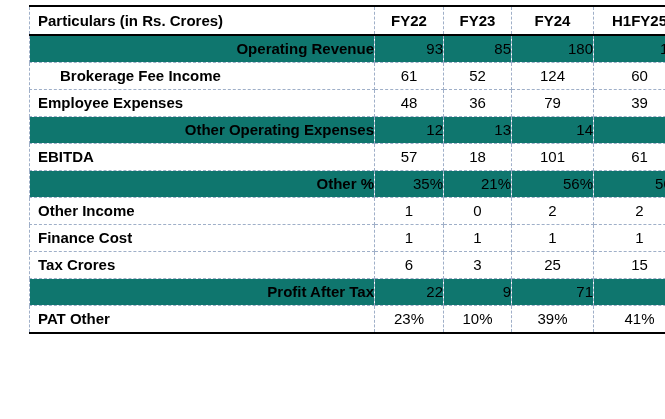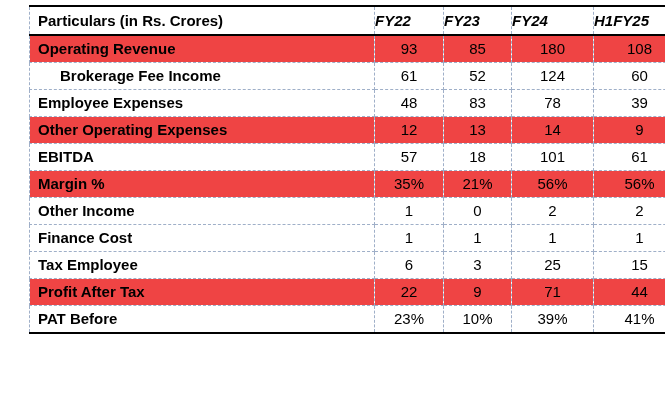--- a/index.html
+++ b/index.html
@@ -46,30 +46,30 @@
   }
   th.label, td.label {
     text-align: left;
     padding-left: 8px;
     font-weight: bold;
   }
   td.label.indent {
     padding-left: 30px;
   }
   th.year {
-    text-align: left;
+    text-align: center;
     font-weight: bold;
-    font-style: italic;
   }
   td.val {
     text-align: center;
     font-weight: normal;
   }
   tr.shaded th, tr.shaded td {
-    background: #ef4444;
+    background: #0f766e;
+    text-align: right;
   }
 </style>
 </head>
 <body>
 
 <div class="table-wrap">
   <table class="fin">
     <colgroup>
       <col class="c-label">
       <col class="c-fy22">
@@ -97,75 +97,75 @@
         <tr>
           <td class="label indent">Brokerage Fee Income</td>
           <td class="val">61</td>
           <td class="val">52</td>
           <td class="val">124</td>
           <td class="val">60</td>
         </tr>
         <tr>
           <td class="label">Employee Expenses</td>
           <td class="val">48</td>
-          <td class="val">83</td>
-          <td class="val">78</td>
+          <td class="val">36</td>
+          <td class="val">79</td>
           <td class="val">39</td>
         </tr>
         <tr class="shaded">
           <td class="label">Other Operating Expenses</td>
           <td class="val">12</td>
           <td class="val">13</td>
           <td class="val">14</td>
           <td class="val">9</td>
         </tr>
         <tr>
           <td class="label">EBITDA</td>
           <td class="val">57</td>
           <td class="val">18</td>
           <td class="val">101</td>
           <td class="val">61</td>
         </tr>
         <tr class="shaded">
-          <td class="label">Margin %</td>
+          <td class="label">Other %</td>
           <td class="val">35%</td>
           <td class="val">21%</td>
           <td class="val">56%</td>
           <td class="val">56%</td>
         </tr>
         <tr>
           <td class="label">Other Income</td>
           <td class="val">1</td>
           <td class="val">0</td>
           <td class="val">2</td>
           <td class="val">2</td>
         </tr>
         <tr>
           <td class="label">Finance Cost</td>
           <td class="val">1</td>
           <td class="val">1</td>
           <td class="val">1</td>
           <td class="val">1</td>
         </tr>
         <tr>
-          <td class="label">Tax Employee</td>
+          <td class="label">Tax Crores</td>
           <td class="val">6</td>
           <td class="val">3</td>
           <td class="val">25</td>
           <td class="val">15</td>
         </tr>
         <tr class="shaded">
           <td class="label">Profit After Tax</td>
           <td class="val">22</td>
           <td class="val">9</td>
           <td class="val">71</td>
           <td class="val">44</td>
         </tr>
         <tr>
-          <td class="label">PAT Before</td>
+          <td class="label">PAT Other</td>
           <td class="val">23%</td>
           <td class="val">10%</td>
           <td class="val">39%</td>
           <td class="val">41%</td>
         </tr>
       </tbody>
   </table>
 </div>
 
 </body></html>

